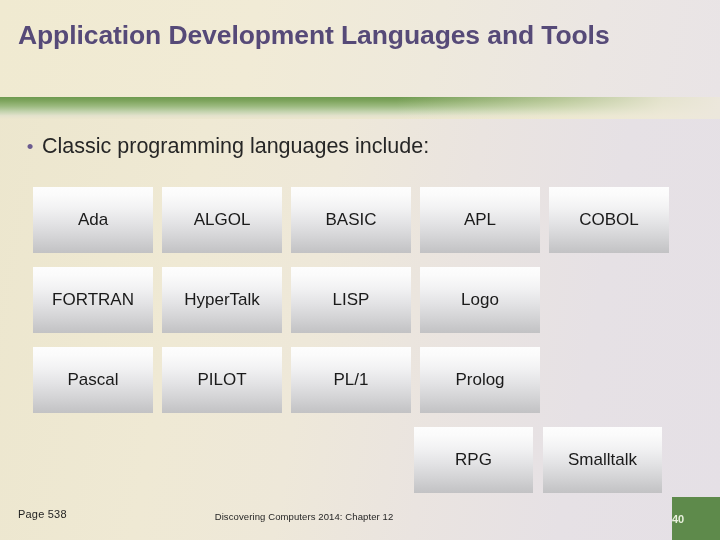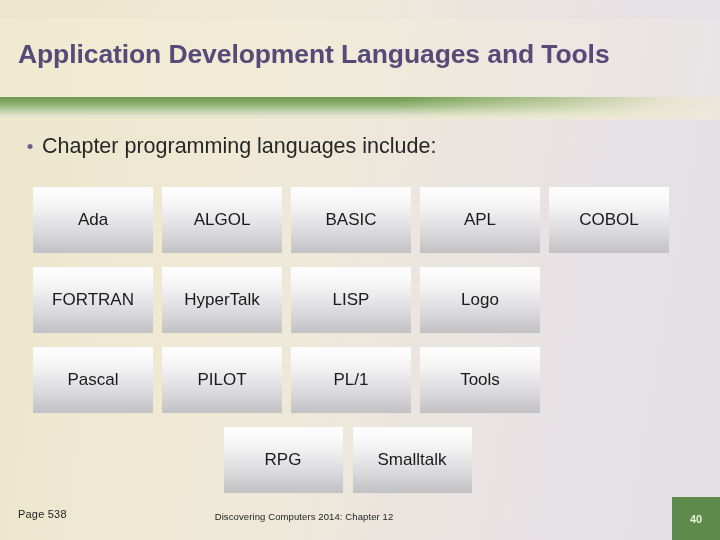--- a/index.html
+++ b/index.html
@@ -33,21 +33,20 @@
     left: 0;
     top: 0;
     width: 720px;
     height: 101px;
     background: linear-gradient(100deg,
                 #f0ead1 0%,
                 #f1ebd6 35%,
                 #eee9dc 60%,
                 #ebe6e3 82%,
                 #e9e4e6 100%);
-    margin-top: 19px;
   }
   #slide-title {
     position: absolute;
     left: 18px;
     top: 19px;
     width: 640px;
     color: #564a78;
     font-size: 26.5px;
     font-weight: bold;
     line-height: 33px;
@@ -103,21 +102,21 @@
     left: 33px;
     top: 187px;
     width: 639px;
   }
   .lang-row {
     display: flex;
     height: 66px;
     margin-bottom: 14px;
   }
   .lang-row.centered {
-    justify-content: center;
+    justify-content: flex-end;
   }
   .lang-cell {
     width: 120px;
     height: 66px;
     margin-right: 9px;
     display: flex;
     align-items: center;
     justify-content: center;
     background: linear-gradient(to bottom,
                 #fdfdfd 0%,
@@ -167,42 +166,42 @@
   }
   #page-number-badge {
     position: absolute;
     left: 672px;
     top: 497px;
     width: 48px;
     height: 43px;
     background: #5e8a4b;
     display: flex;
     align-items: center;
-    justify-content: center;
+    justify-content: flex-start;
   }
   #page-number-badge .badge-text {
     color: #e9f0dd;
     font-size: 11px;
     font-weight: bold;
     line-height: 12px;
   }
 </style>
 </head>
 <body>
 
 <div id="slide">
 
   <div id="title-band">
     <div id="slide-title">Application Development Languages and Tools</div>
   </div>
   <div id="title-rule"></div>
 
   <div id="bullet-row">
     <span id="bullet-mark">•</span>
-    <span id="bullet-text">Chapter programming languages include:</span>
+    <span id="bullet-text">Classic programming languages include:</span>
   </div>
 
   <div id="lang-table">
 
     <div class="lang-row">
       <div class="lang-cell">
         <span class="lang-label">Ada</span>
       </div>
       <div class="lang-cell">
         <span class="lang-label">ALGOL</span>
@@ -237,21 +236,21 @@
       <div class="lang-cell">
         <span class="lang-label">Pascal</span>
       </div>
       <div class="lang-cell">
         <span class="lang-label">PILOT</span>
       </div>
       <div class="lang-cell">
         <span class="lang-label">PL/1</span>
       </div>
       <div class="lang-cell">
-        <span class="lang-label">Tools</span>
+        <span class="lang-label">Prolog</span>
       </div>
     </div>
 
     <div class="lang-row centered">
       <div class="lang-cell">
         <span class="lang-label">RPG</span>
       </div>
       <div class="lang-cell">
         <span class="lang-label">Smalltalk</span>
       </div>

